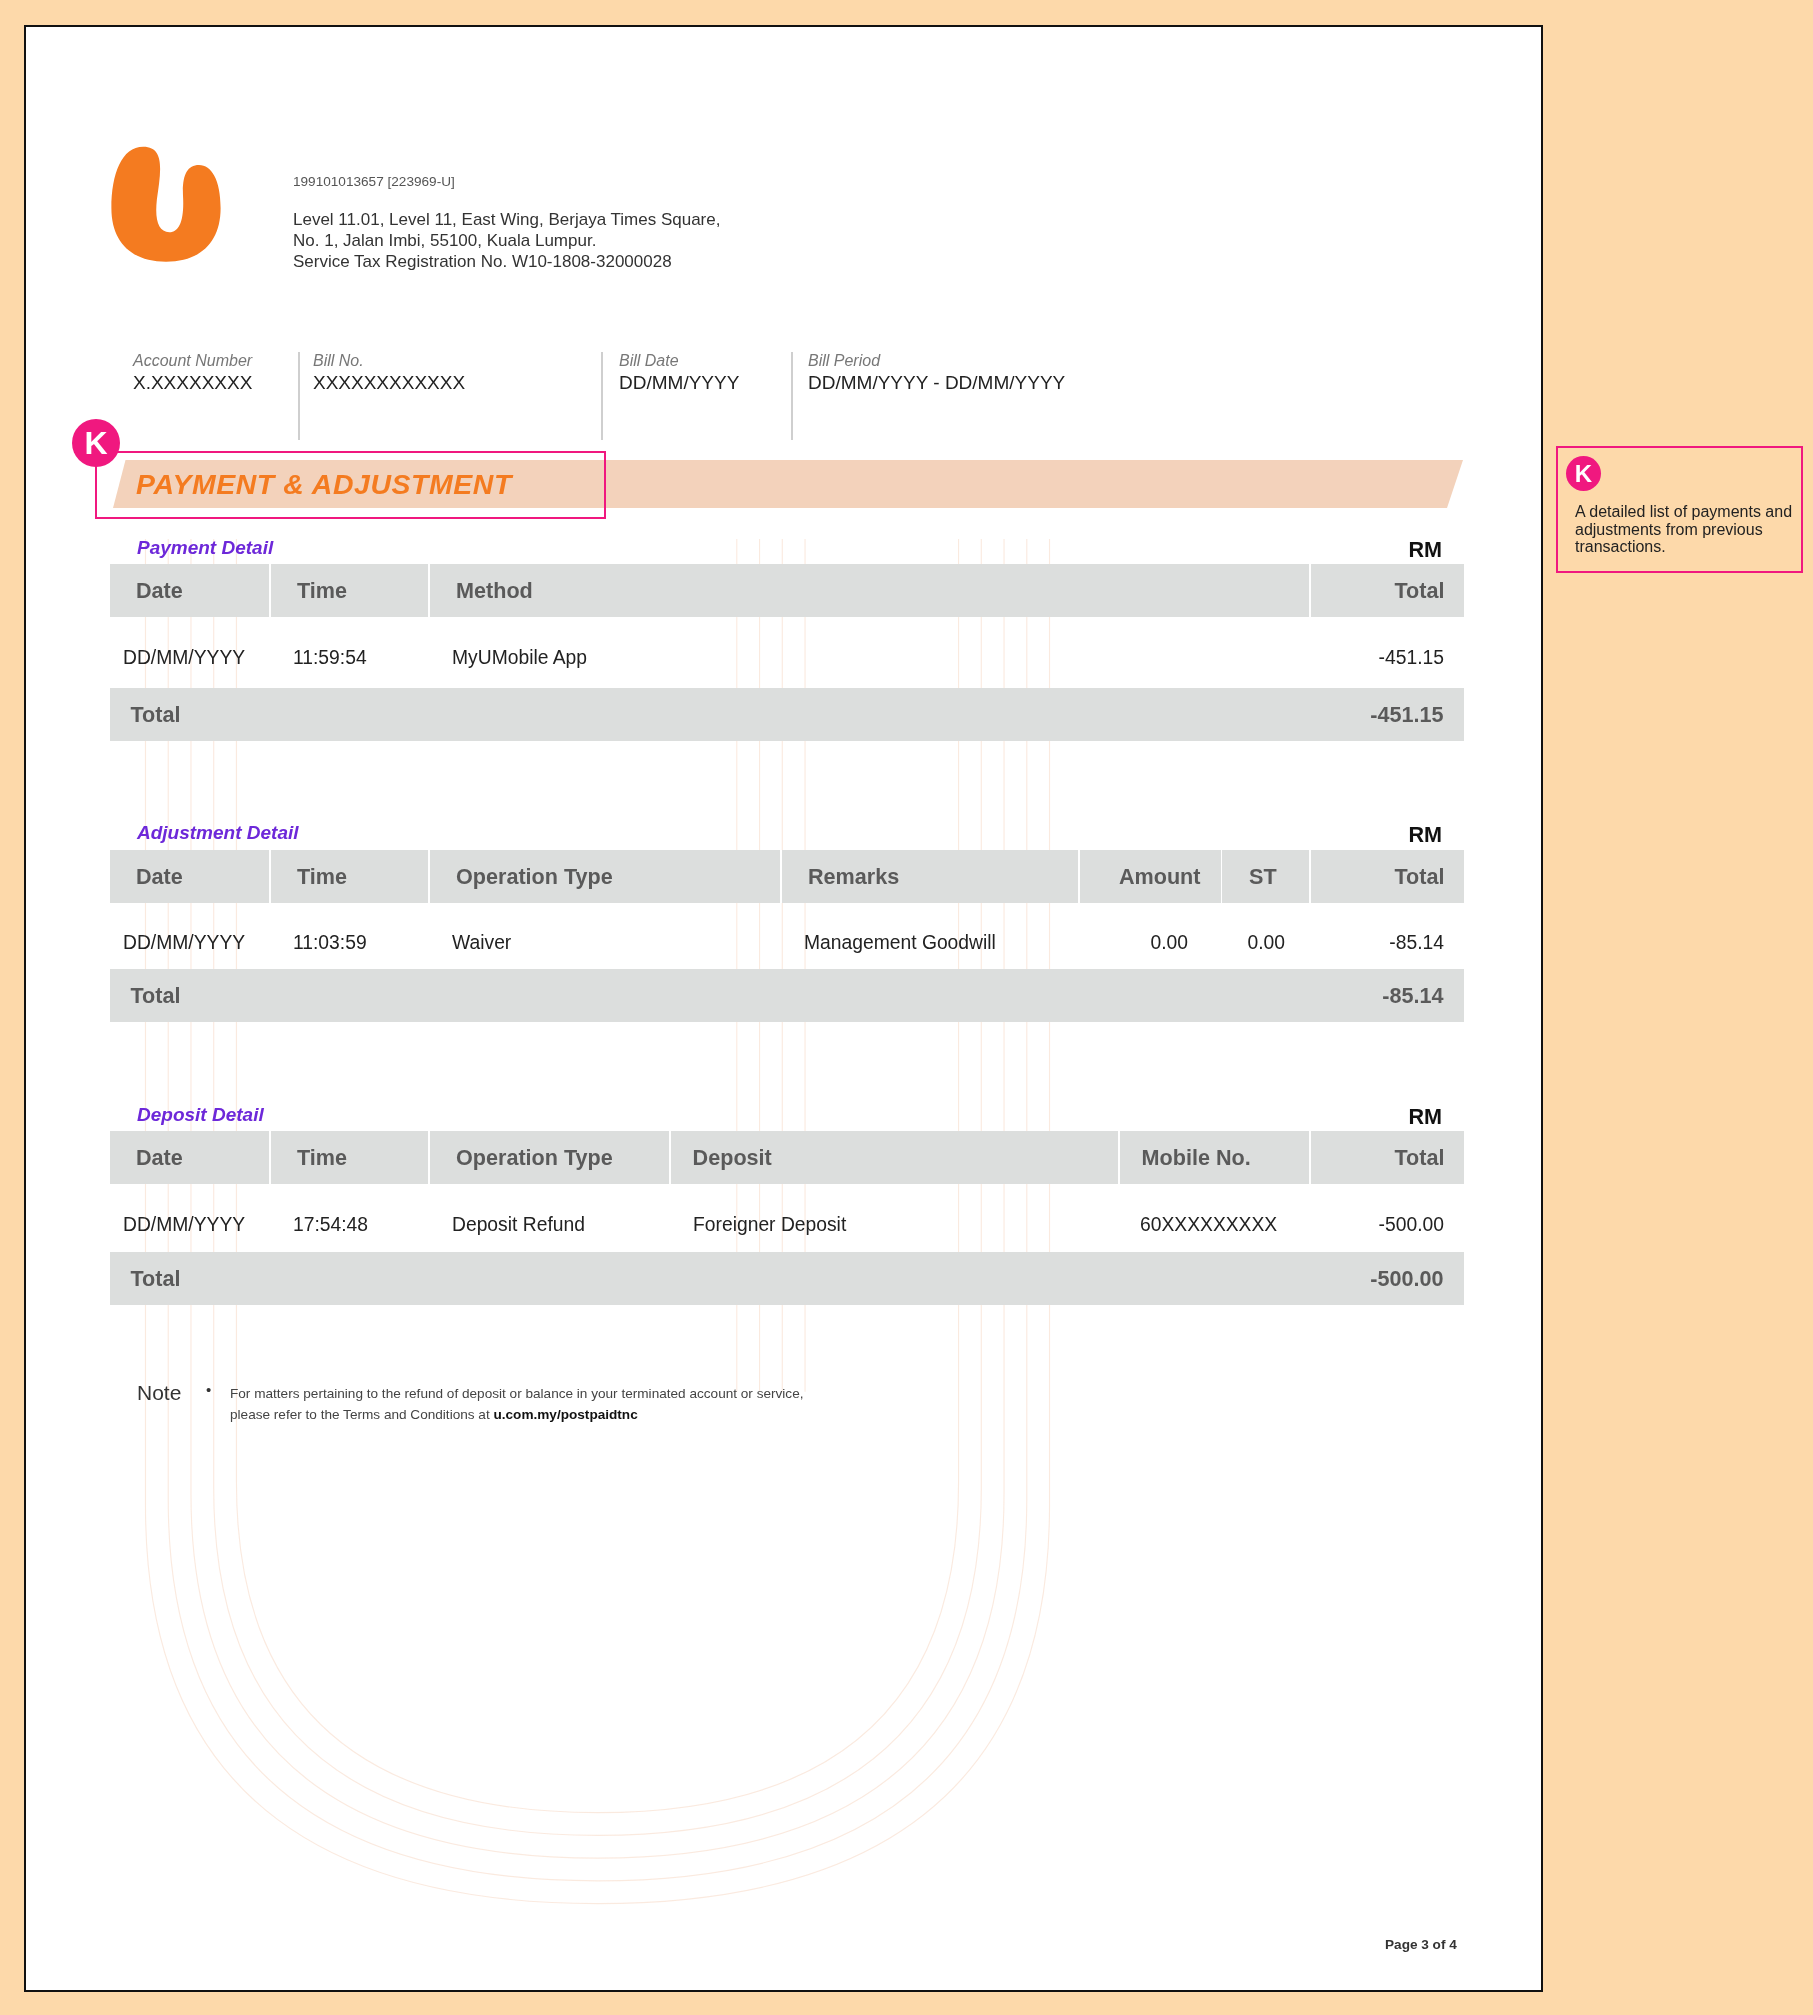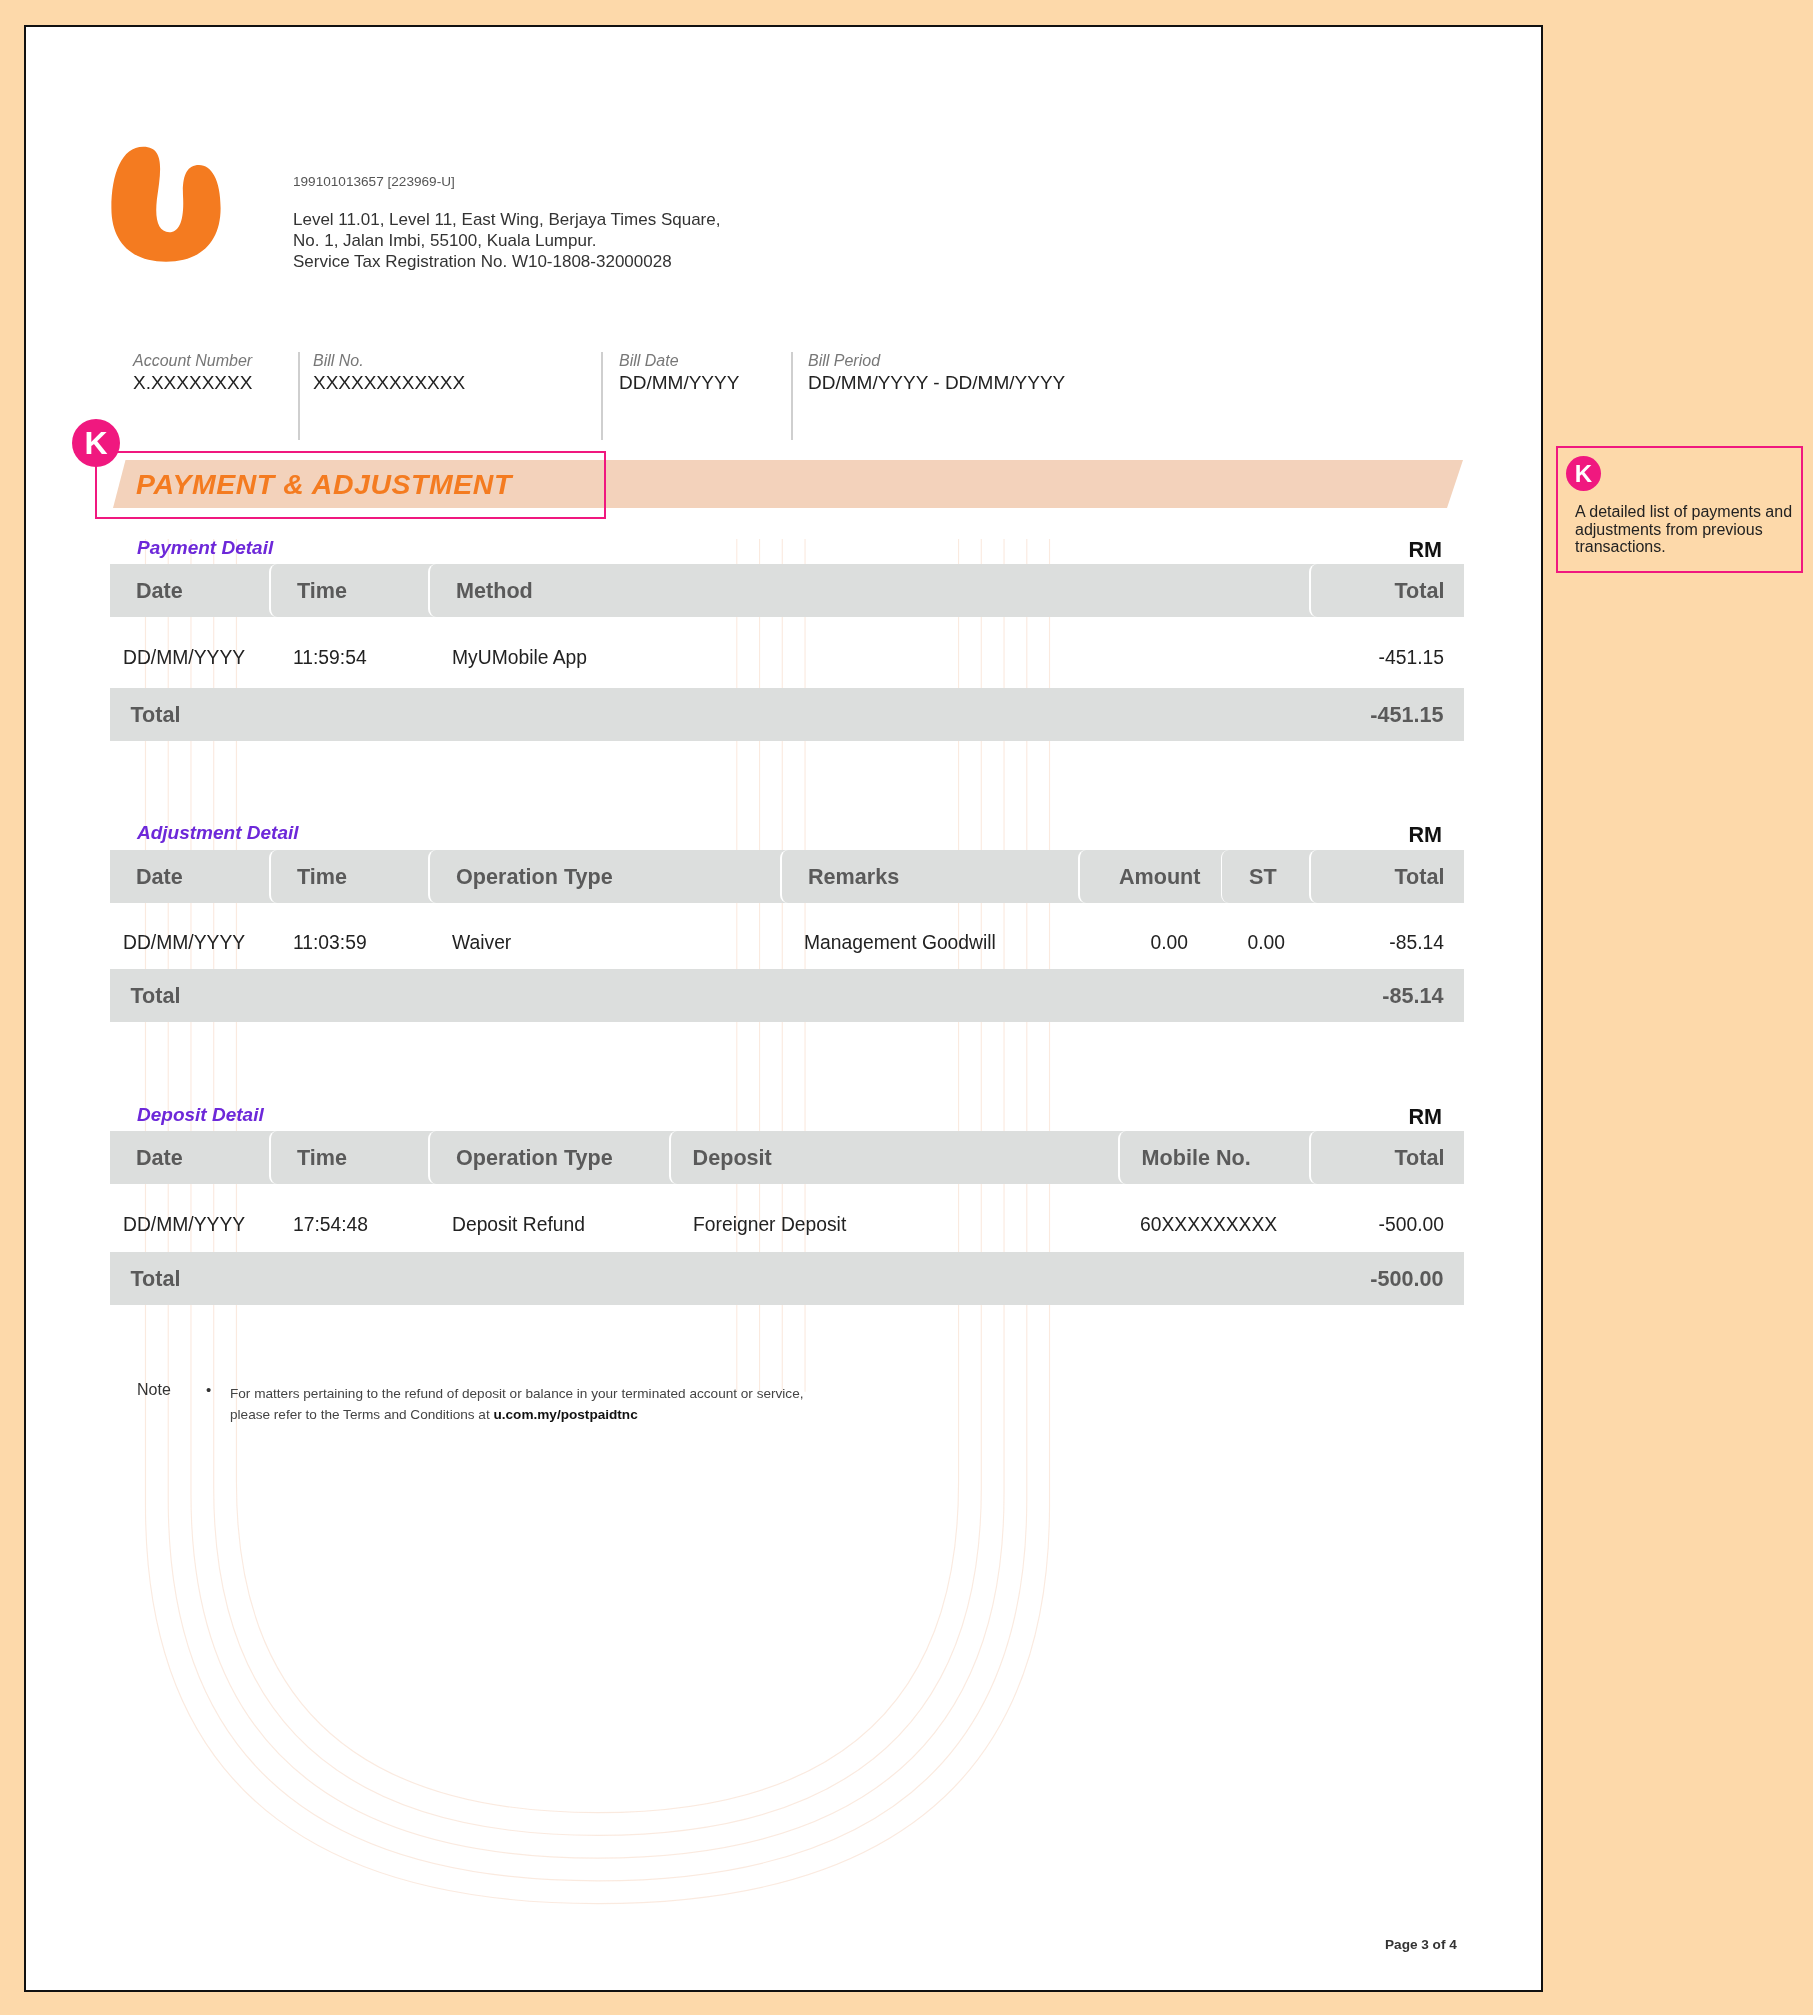--- a/index.html
+++ b/index.html
@@ -52,30 +52,30 @@
 
   .section-title { font-size:19px; font-weight:bold; color:#6d28d9; white-space:nowrap;font-style:italic; }
   .rm-label { font-size:21.6px; font-weight:bold; color:#111; text-align:right; width:114px; }
 
   .thead { left:84px; width:1354px; height:53px; background:#dcdedd; }
   .th {
     position:absolute; top:0; height:53px; line-height:53px; font-size:21.6px;
     font-weight:bold; color:#5a5a5a; box-sizing:border-box; padding-left:26px; white-space:nowrap;
   }
   .th.right { text-align:right; padding-left:0; padding-right:20.5px; }
-  .th.div { border-left:2.3px solid #ffffff;border-radius:8px; }
+  .th.div { border-left:2.3px solid #ffffff; }
   .td {
     position:absolute; font-size:19.3px; color:#222; white-space:nowrap;
   }
   .td.right { text-align:right; }
   .tot-bar { left:84px; width:1354px; height:53px; background:#dcdedd; }
   .tot-label { position:absolute; left:20.5px; top:0; line-height:53px; font-size:21.6px; font-weight:bold; color:#5a5a5a; }
   .tot-value { position:absolute; right:20.5px; top:0; line-height:53px; font-size:21.6px; font-weight:bold; color:#5a5a5a; }
 
-  .note-label { left:111px; top:1354px; font-size:16px; color:#333; }
+  .note-label { left:111px; top:1354px; font-size:21px; color:#333; }
   .note-bullet { left:180px; top:1354px; font-size:15px; color:#333; }
   .note-text { left:204px; top:1357px; font-size:13.6px; color:#444; line-height:20.5px; white-space:nowrap; }
   .note-text b { color:#111; }
 
   .page-num { left:1359px; top:1910px; font-size:13.6px; font-weight:bold; color:#333; white-space:nowrap; }
 
   .side-note {
     position:absolute; left:1556px; top:446px; width:247px; height:127px;
     border:2.8px solid #f0187f; box-sizing:border-box; background:#fdd9aa;
   }

